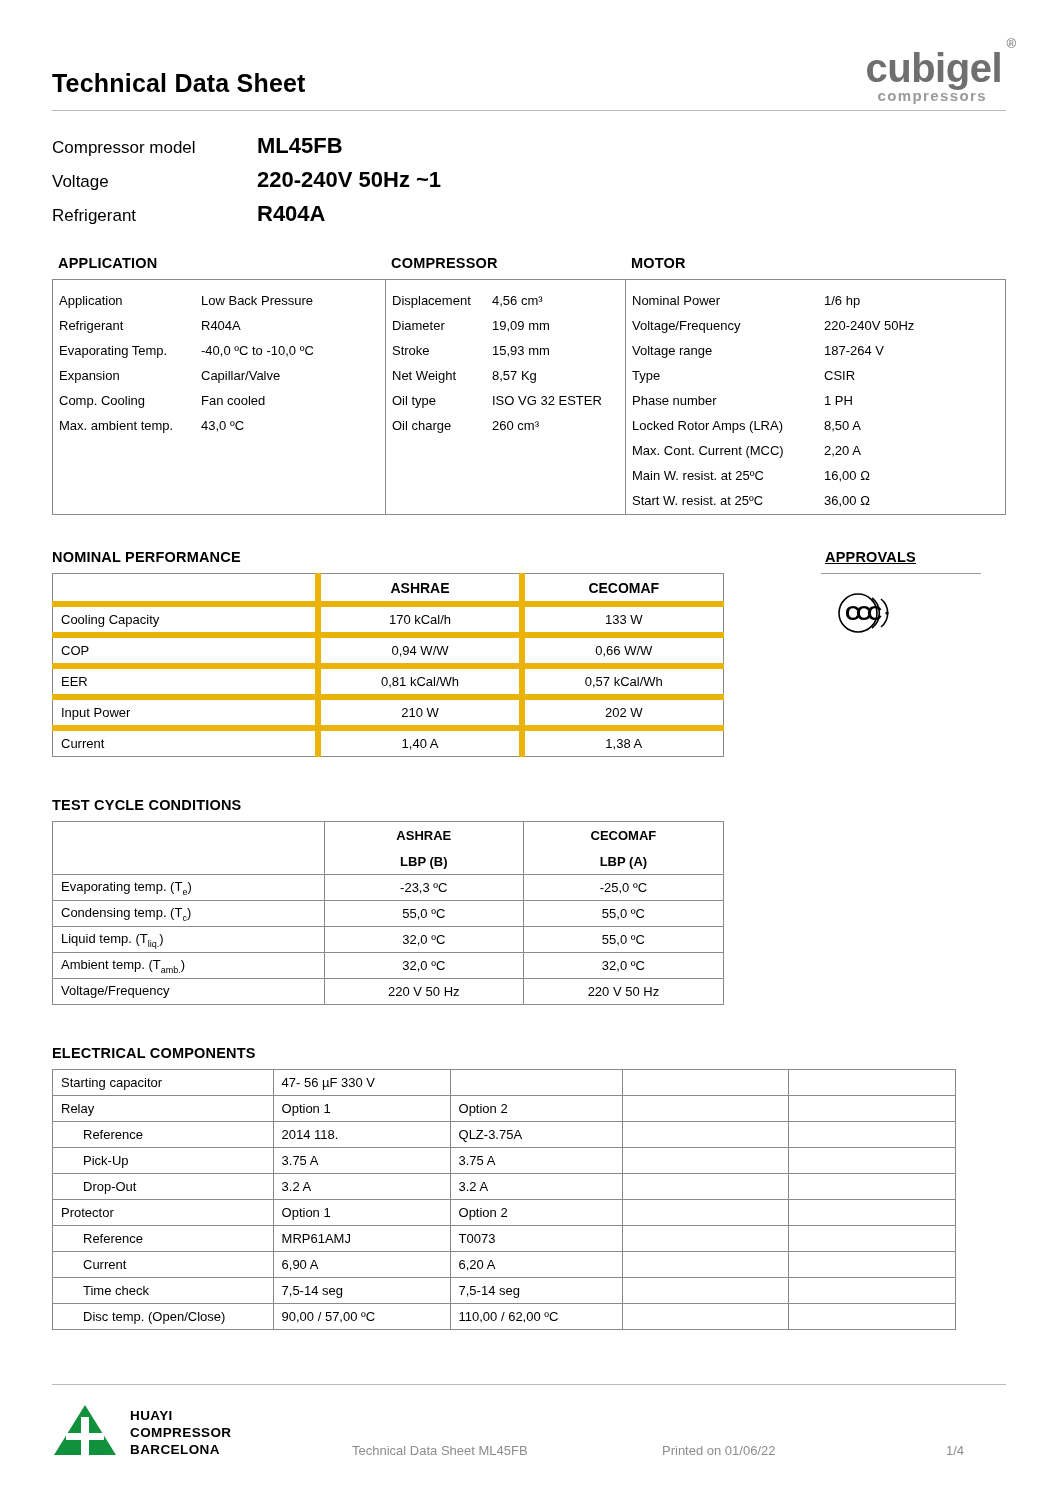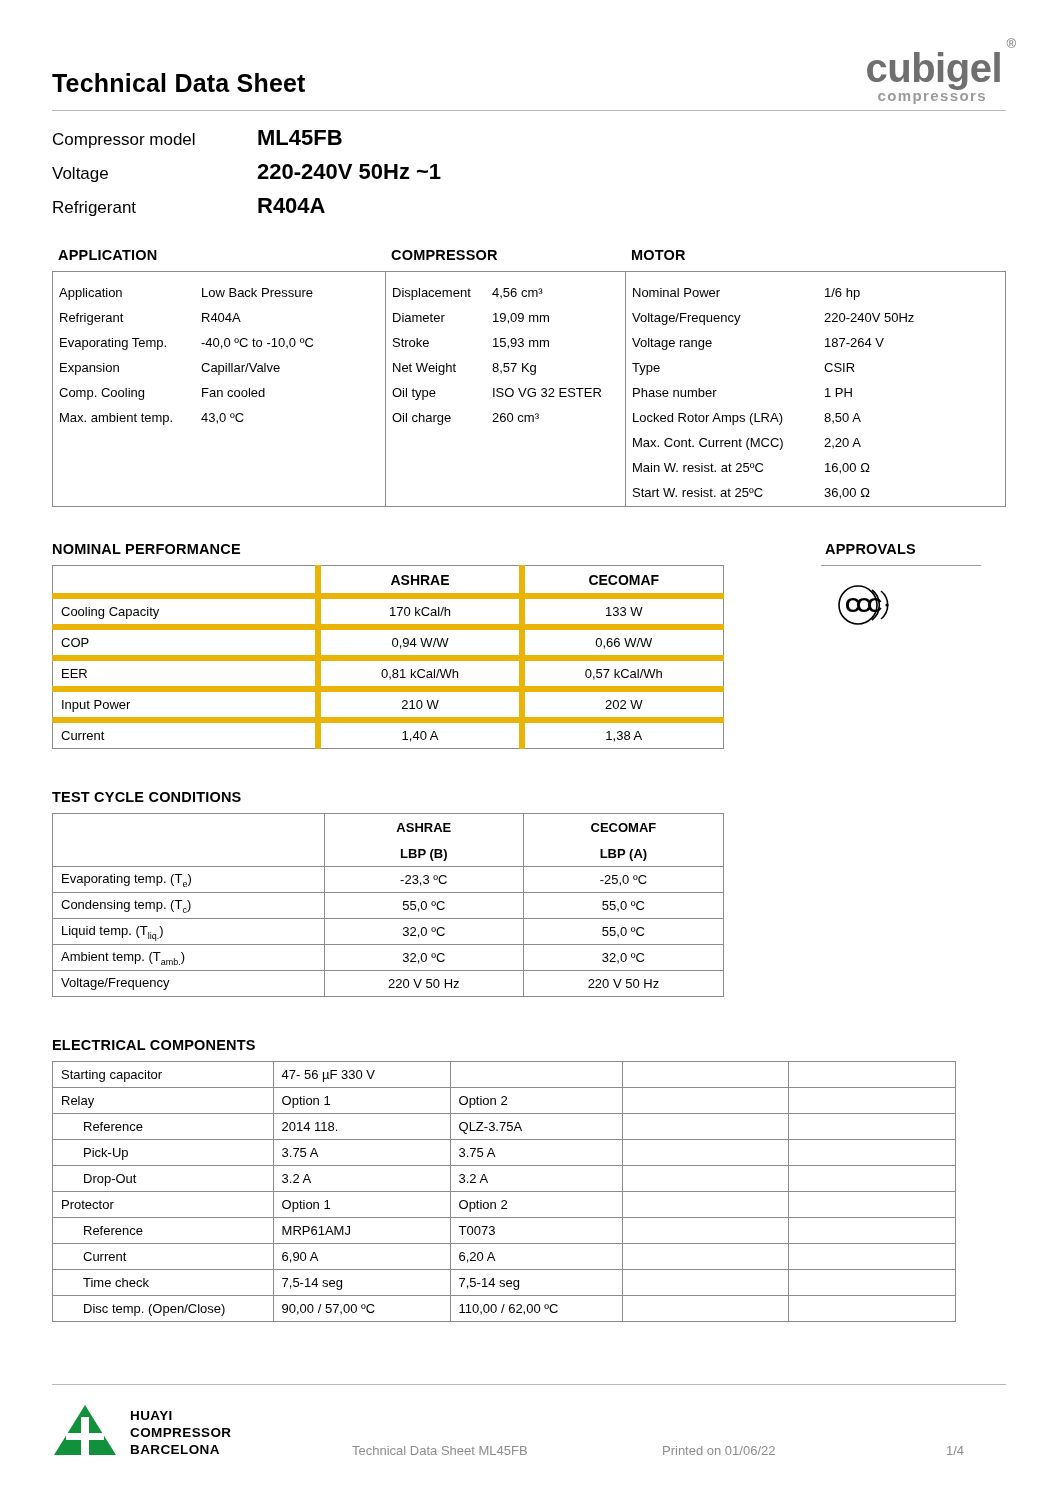--- a/index.html
+++ b/index.html
@@ -65,21 +65,21 @@
     font-size: 13px;
     color: #6f6f6f;
   }
   .header-rule {
     border-bottom: 1px solid #b9b9b9;
     margin-top: 10px;
   }
 
   
   .model-block {
-    margin-top: 14px;
+    margin-top: 22px;
   }
   .model-row {
     display: flex;
     align-items: baseline;
     margin-bottom: 8px;
   }
   .model-label {
     width: 205px;
     font-size: 17px;
   }
@@ -160,21 +160,21 @@
   .np-table tr.hdr td.blank { border-left: none; border-top: none; }
   .np-table tr td:first-child { border-left: none; }
   .np-table tr td:last-child { border-right: none; }
   .np-table tr:first-child td { border-top: none; }
   .np-table tr:last-child td { border-bottom: none; }
 
   .approvals {
     width: 185px;
     text-align: left;
   }
-  .approvals .sec-head { text-align: left; padding-left: 4px; }
+  .approvals .sec-head { text-align: left; padding-left: 4px; text-decoration: underline; }
   .appr-rule {
     border-bottom: 1px solid #9a9a9a;
     margin-top: 8px;
     width: 160px;
   }
   .ccc {
     margin-top: 14px;
     margin-left: 10px;
     width: 74px;
     height: 50px;

